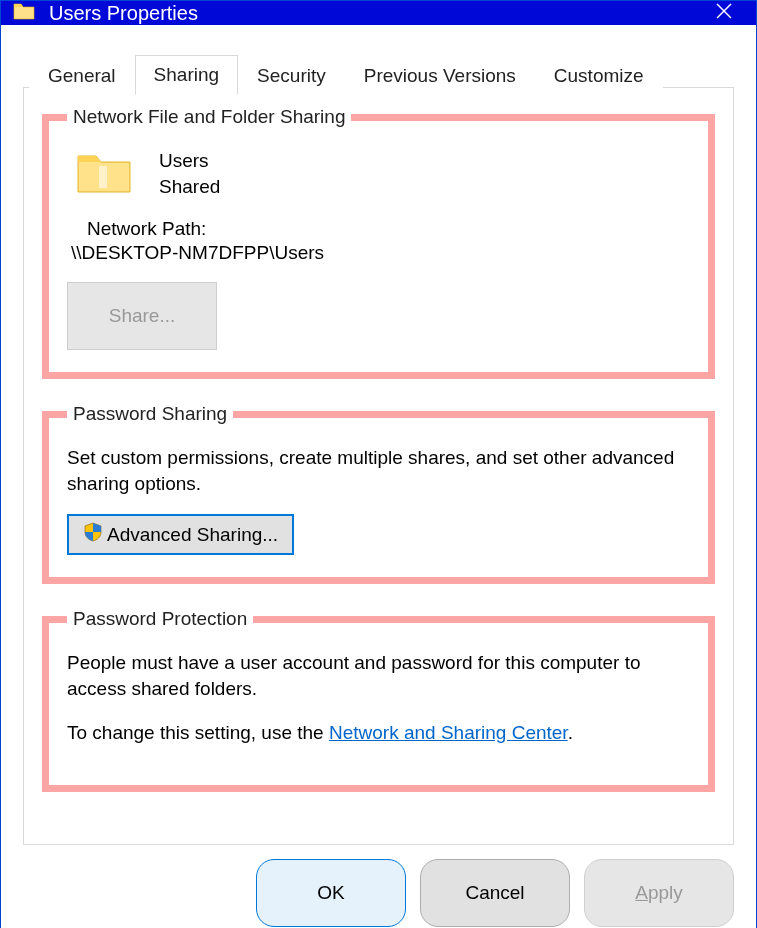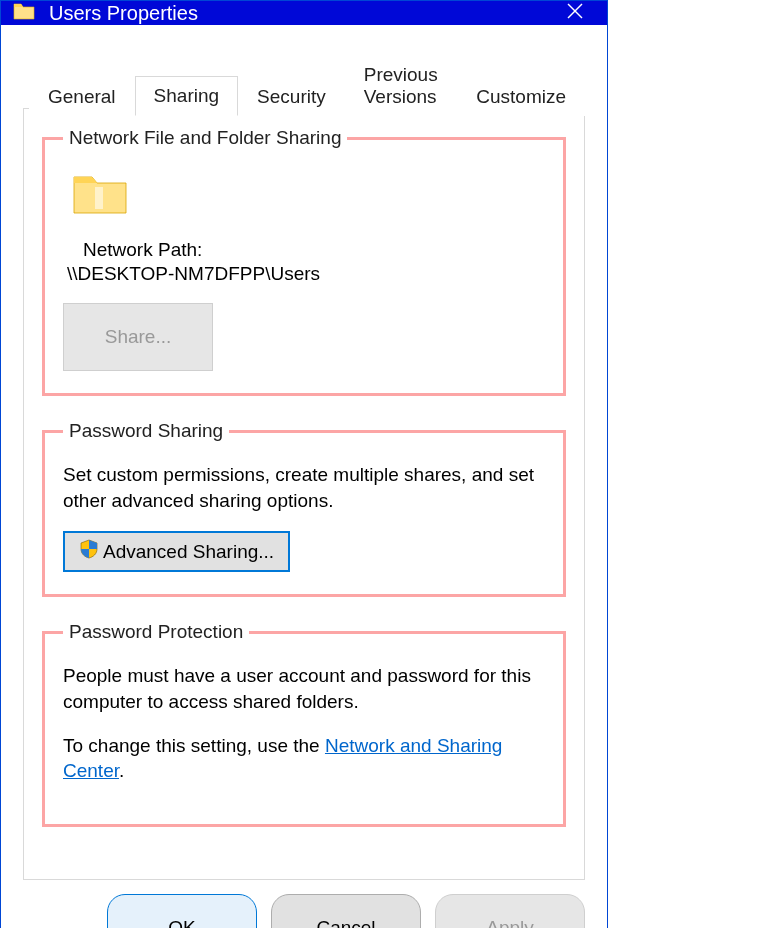--- a/index.html
+++ b/index.html
@@ -1,18 +1,18 @@
 <!DOCTYPE html>
 <html><head>
 <meta charset="utf-8">
 <style>
   * { box-sizing: border-box; font-family: "Segoe UI", Tahoma, sans-serif; }
   body { margin: 0; background: #fff; }
   .window {
-    width: 608px; height: 928px;
+    width: 757px; height: 928px;
     border: 1px solid #0046d5;
     display: flex; flex-direction: column;
     background: #fff;
   }
   .titlebar {
     height: 48px; background: #0008d7; color: #fff;
     display: flex; align-items: center; padding: 0 12px;
   }
   .titlebar .folder-icon { margin-right: 14px; }
   .titlebar .title { font-size: 20px; font-weight: 400; flex: 1; }
@@ -30,21 +30,21 @@
   .tab.active {
     border: 1px solid #d9d9d9; border-bottom: 1px solid #fff;
     background: #fff; z-index: 2;
   }
   .panel {
     border: 1px solid #d9d9d9; padding: 18px 18px 28px 18px;
     flex: 1; overflow:auto;
   }
 
   fieldset.group {
-    border: 3px solid #fca5a5; margin: 0 0 24px 0;
+    border: 7px solid #fca5a5; margin: 0 0 24px 0;
     padding: 14px 18px 22px 18px;
   }
   fieldset.group legend { font-size: 19px; color: #222; padding: 0 6px; }
 
   .folder-row { display: flex; align-items: center; margin: 6px 0 18px 8px; }
   .folder-row .big-folder { margin-right: 26px; }
   .folder-row .lines { font-size: 19px; line-height: 1.35; }
 
   .np-label { font-size: 19px; margin-left: 20px; }
   .np-value { font-size: 19px; margin: 2px 0 18px 4px; }
@@ -111,20 +111,24 @@
         <legend>Network File and Folder Sharing</legend>
 
         <div class="folder-row">
           <span class="big-folder">
             <svg width="58" height="48" viewBox="0 0 58 48">
               <path d="M3 8 h18 l5 6 h29 v30 h-52 z" fill="#ffe28a" stroke="#d9a400" stroke-width="0.8"></path>
               <path d="M3 8 h18 l5 6 h-23 z" fill="#ffd456"></path>
               <rect x="24" y="18" width="8" height="22" fill="#fff" opacity="0.55"></rect>
             </svg>
           </span>
+          <div class="lines">
+            <div>Users</div>
+            <div>Shared</div>
+          </div>
         </div>
 
         <div class="np-label">Network Path:</div>
         <div class="np-value">\\DESKTOP-NM7DFPP\Users</div>
 
         <button class="btn disabled" disabled="">Share...</button>
       </fieldset>
 
       <fieldset class="group">
         <legend>Password Sharing</legend>

